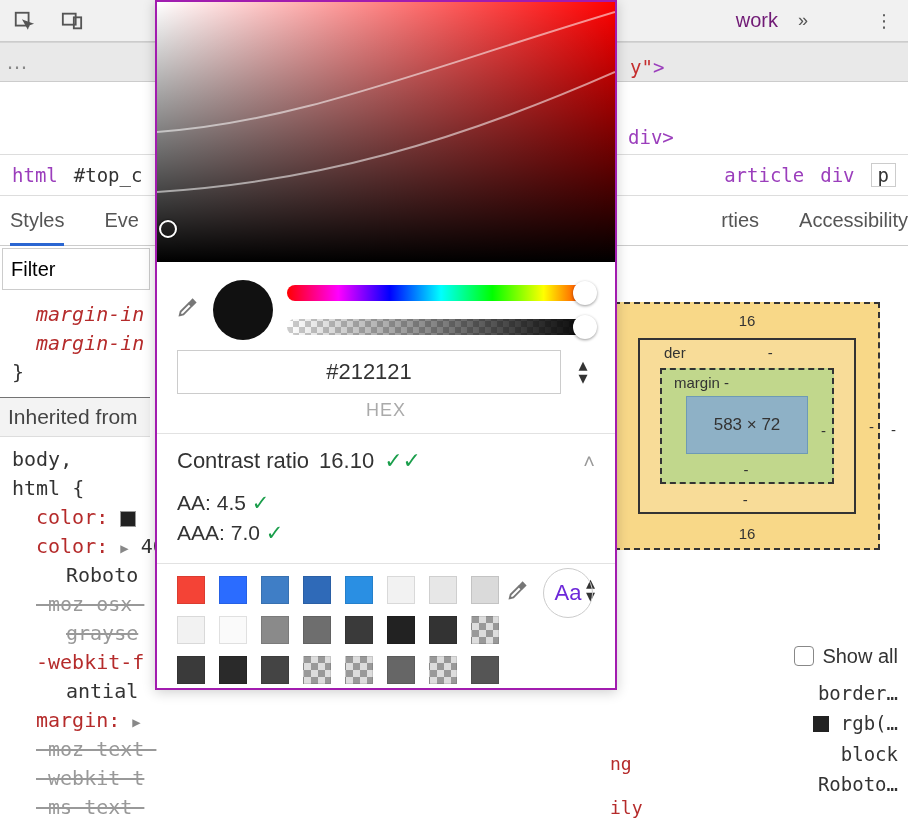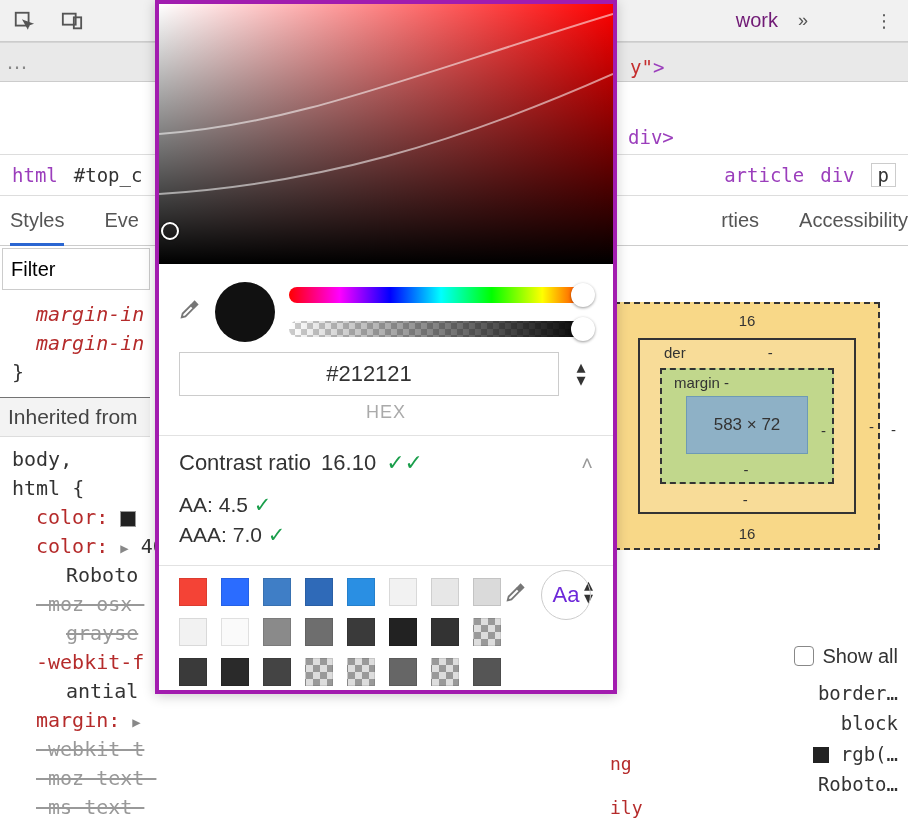--- a/index.html
+++ b/index.html
@@ -185,21 +185,21 @@
   color: #b52b2b;
 }
 
 
 .picker {
   position: absolute;
   top: 0;
   left: 155px;
   width: 462px;
   background: #fff;
-  border: 4px solid #a21caf;
+  border: 2px solid #a21caf;
   box-shadow: 0 2px 12px rgba(0,0,0,.2);
   z-index: 100;
   font-family: -apple-system, sans-serif;
 }
 .sat-area {
   position: relative;
   height: 260px;
   background:
     linear-gradient(to top, #000, rgba(0,0,0,0)),
     linear-gradient(to right, #fff, #ff0000);
@@ -355,22 +355,22 @@
   </div>
   <div class="sub">Roboto</div>
   <div class="struck" style="margin-left:24px;">-moz-osx-</div>
   <div class="struck-sub">grayse</div>
   <div style="margin-left:24px;"><span class="prop" style="font-style:normal;">-webkit-f</span></div>
   <div class="sub">antial</div>
   <div style="margin-left:24px;">
     <span class="prop" style="font-style:normal;">margin:</span>
     <span class="tri">▶</span>
   </div>
+  <div class="struck" style="margin-left:24px;">-moz-text-</div>
   <div class="struck" style="margin-left:24px;">-webkit-t</div>
-  <div class="struck" style="margin-left:24px;">-moz-text-</div>
   <div class="struck" style="margin-left:24px;">-ms-text-</div>
   <div style="margin-left:24px;"><span class="prop" style="font-style:normal;">text-size-adjust: 100%;</span></div>
 </div>
 
 <div class="box-model">
   <div class="bm-margin">
     <span class="bm-lab lab-margin-top">16</span>
     <span class="bm-lab lab-margin-bot">16</span>
     <span class="bm-lab lab-margin-right">-</span>
     <div class="bm-border">
@@ -388,25 +388,25 @@
   <span class="bm-lab" style="right:-16px; top:48%;">-</span>
 </div>
 
 <div class="bottom-right">
   <div class="show-all">
     <span class="checkbox"></span>
     <span>Show all</span>
   </div>
   <div style="height:6px;"></div>
   <div class="br-row" style="text-align:right;">border…</div>
-  <div class="br-row" style="text-align:right;">block</div>
   <div class="br-row" style="text-align:right;">
     <span class="icon-sw"></span>
     <span>rgb(…</span>
   </div>
+  <div class="br-row" style="text-align:right;">block</div>
   <div class="br-row" style="text-align:right;">Roboto…</div>
 </div>
 
 <div class="bg-left-bottom">
   <div style="text-align:left; position:absolute; left:-10px; bottom:44px;">ng</div>
   <div style="text-align:left; position:absolute; left:-10px; bottom:0px;">ily</div>
 </div>
 
 <div class="picker">
   <div class="sat-area">

